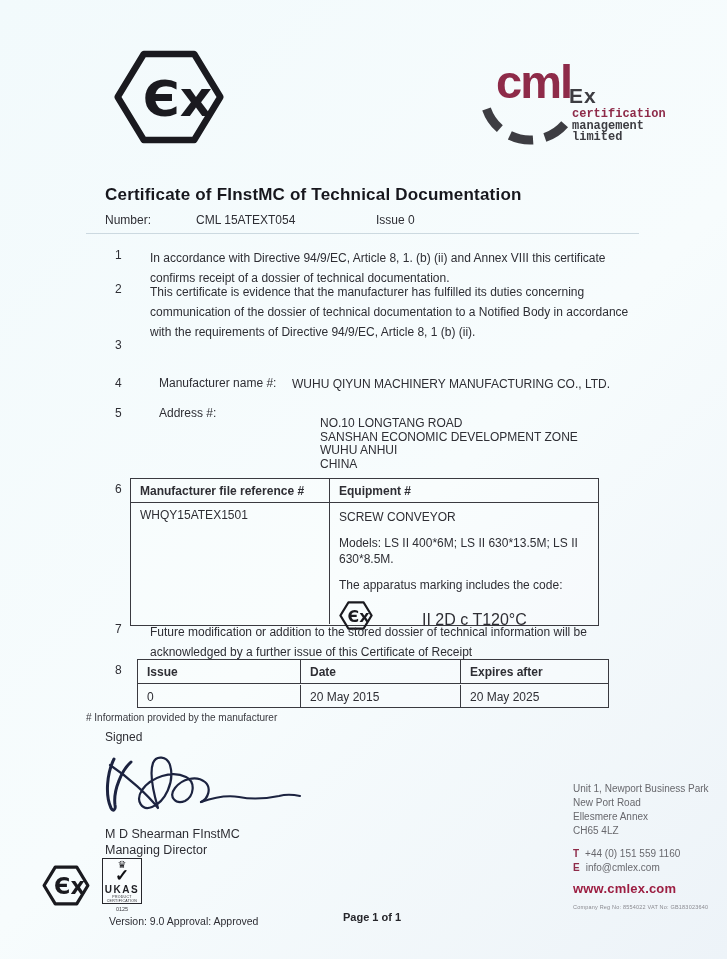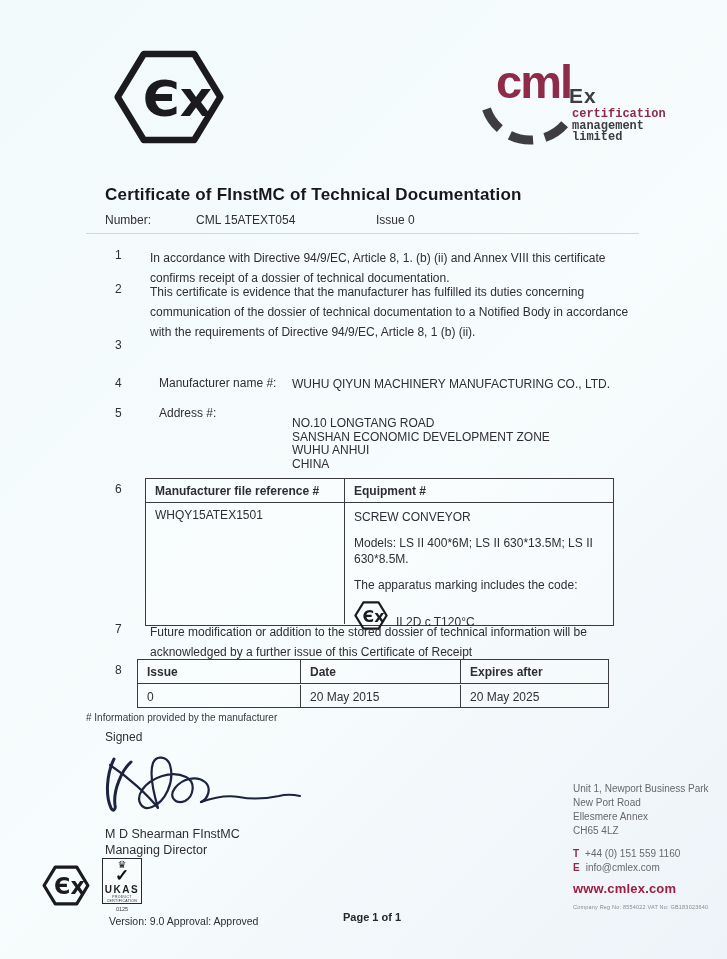--- a/index.html
+++ b/index.html
@@ -39,29 +39,29 @@
   .ilabel{position:absolute;left:150px;font-size:12px;margin-left:9px;}
   .ivalue{position:absolute;left:292px;width:332px;font-size:12px;line-height:17px;}
   .addr{line-height:13.5px;}
 
   
   .ctable{position:absolute;border:1.5px solid #3a3a40;background:rgba(255,255,255,.25);}
   .ctable .hdr{display:flex;border-bottom:1.5px solid #3a3a40;font-weight:bold;font-size:12px;}
   .ctable .row{display:flex;font-size:12px;}
   .ctable .cell{padding:5px 8px 4px 9px;box-sizing:border-box;}
   .ctable .cdiv{border-left:1.5px solid #3a3a40;}
-  .eq-table{left:145px;top:478px;width:467px;height:146px;}
+  .eq-table{left:130px;top:478px;width:467px;height:146px;}
   .eq-table .c1{width:198px;}
   .eq-table .c2{width:269px;}
   .eq-table .row{height:121px;}
   .eq-name{margin-top:2px;}
   .eq-models{margin-top:11px;line-height:16px;}
   .eq-marking{margin-top:11px;}
   .eq-code{margin-top:8px;display:flex;align-items:flex-end;gap:8px;}
-  .eq-code .code-text{font-size:12px;padding-bottom:2px;}
+  .eq-code .code-text{font-size:16px;padding-bottom:2px;margin-left:41px;}
   .iss-table{left:137px;top:659px;width:470px;height:47px;}
   .iss-table .hdr{height:23px;align-items:center;}
   .iss-table .row{height:24px;align-items:center;}
   .iss-table .c1{width:162px;}
   .iss-table .c2{width:160px;}
   .iss-table .c3{width:148px;}
 
   .footnote{left:86px;top:712px;font-size:10px;color:#3a3a40;}
 
   
@@ -131,21 +131,21 @@
   <div class="itext" style="top:282px;">This certificate is evidence that the manufacturer has fulfilled its duties concerning communication of the dossier of technical documentation to a Notified Body in accordance with the requirements of Directive 94/9/EC, Article 8, 1 (b) (ii).</div>
 
   <div class="inum" style="top:338px;">3</div>
 
   <div class="inum" style="top:376px;">4</div>
   <div class="ilabel" style="top:376px;">Manufacturer name #:</div>
   <div class="ivalue" style="top:376px;">WUHU QIYUN MACHINERY MANUFACTURING CO., LTD.</div>
 
   <div class="inum" style="top:406px;">5</div>
   <div class="ilabel" style="top:406px;">Address #:</div>
-  <div class="ivalue addr" style="top:417px;">
+  <div class="ivalue addr" style="top:417px;margin-left:28px;">
     <div>NO.10 LONGTANG ROAD</div>
     <div>SANSHAN ECONOMIC DEVELOPMENT ZONE</div>
     <div>WUHU ANHUI</div>
     <div>CHINA</div>
   </div>
 
   <div class="inum" style="top:482px;">6</div>
   <div class="ctable eq-table">
     <div class="hdr">
       <div class="cell c1">Manufacturer file reference #</div>

